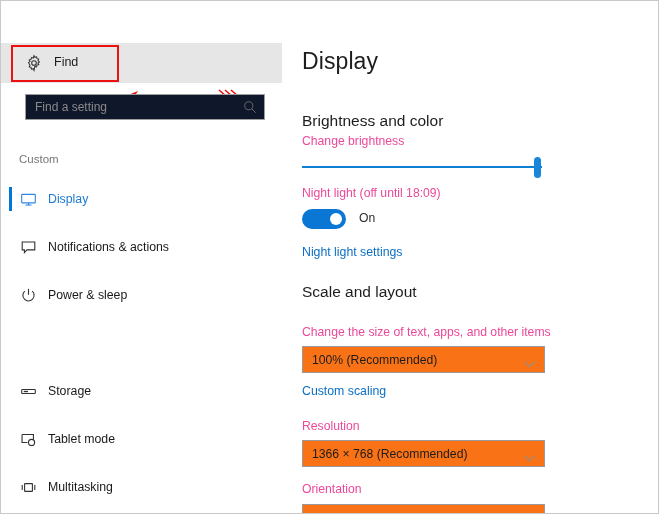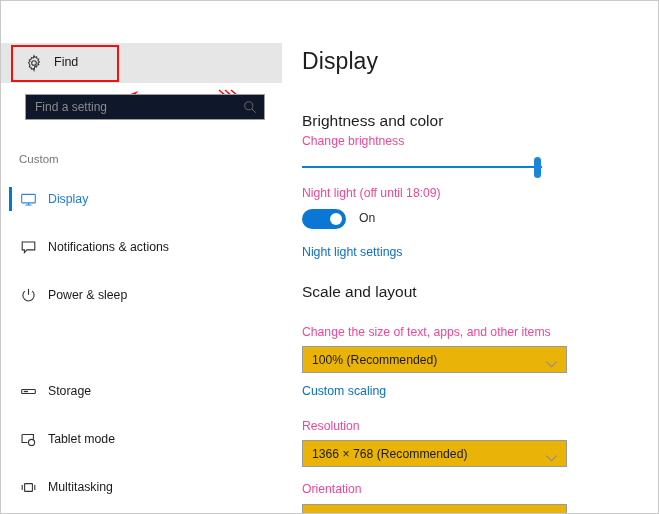--- a/index.html
+++ b/index.html
@@ -234,23 +234,23 @@
     font-size: 12.3px;
     color: #0b6fc4;
   }
   #link-night-settings { top: 211px; }
   #link-custom-scaling { top: 350px; }
 
   
   .dropdown {
     position: absolute;
     left: 19px;
-    width: 265px; height: 27px;
+    width: 243px; height: 27px;
     border: 1px solid #9a9a9a;
-    background: #eab308;
+    background: #f97316;
   }
   #dd-scale { top: 312px; }
   #dd-resolution { top: 406px; }
   #dd-orientation { top: 470px; }
   .dd-value {
     position: absolute;
     left: 9px; top: 6px;
     font-size: 12.2px;
     color: #1c1c1c;
     white-space: nowrap;

